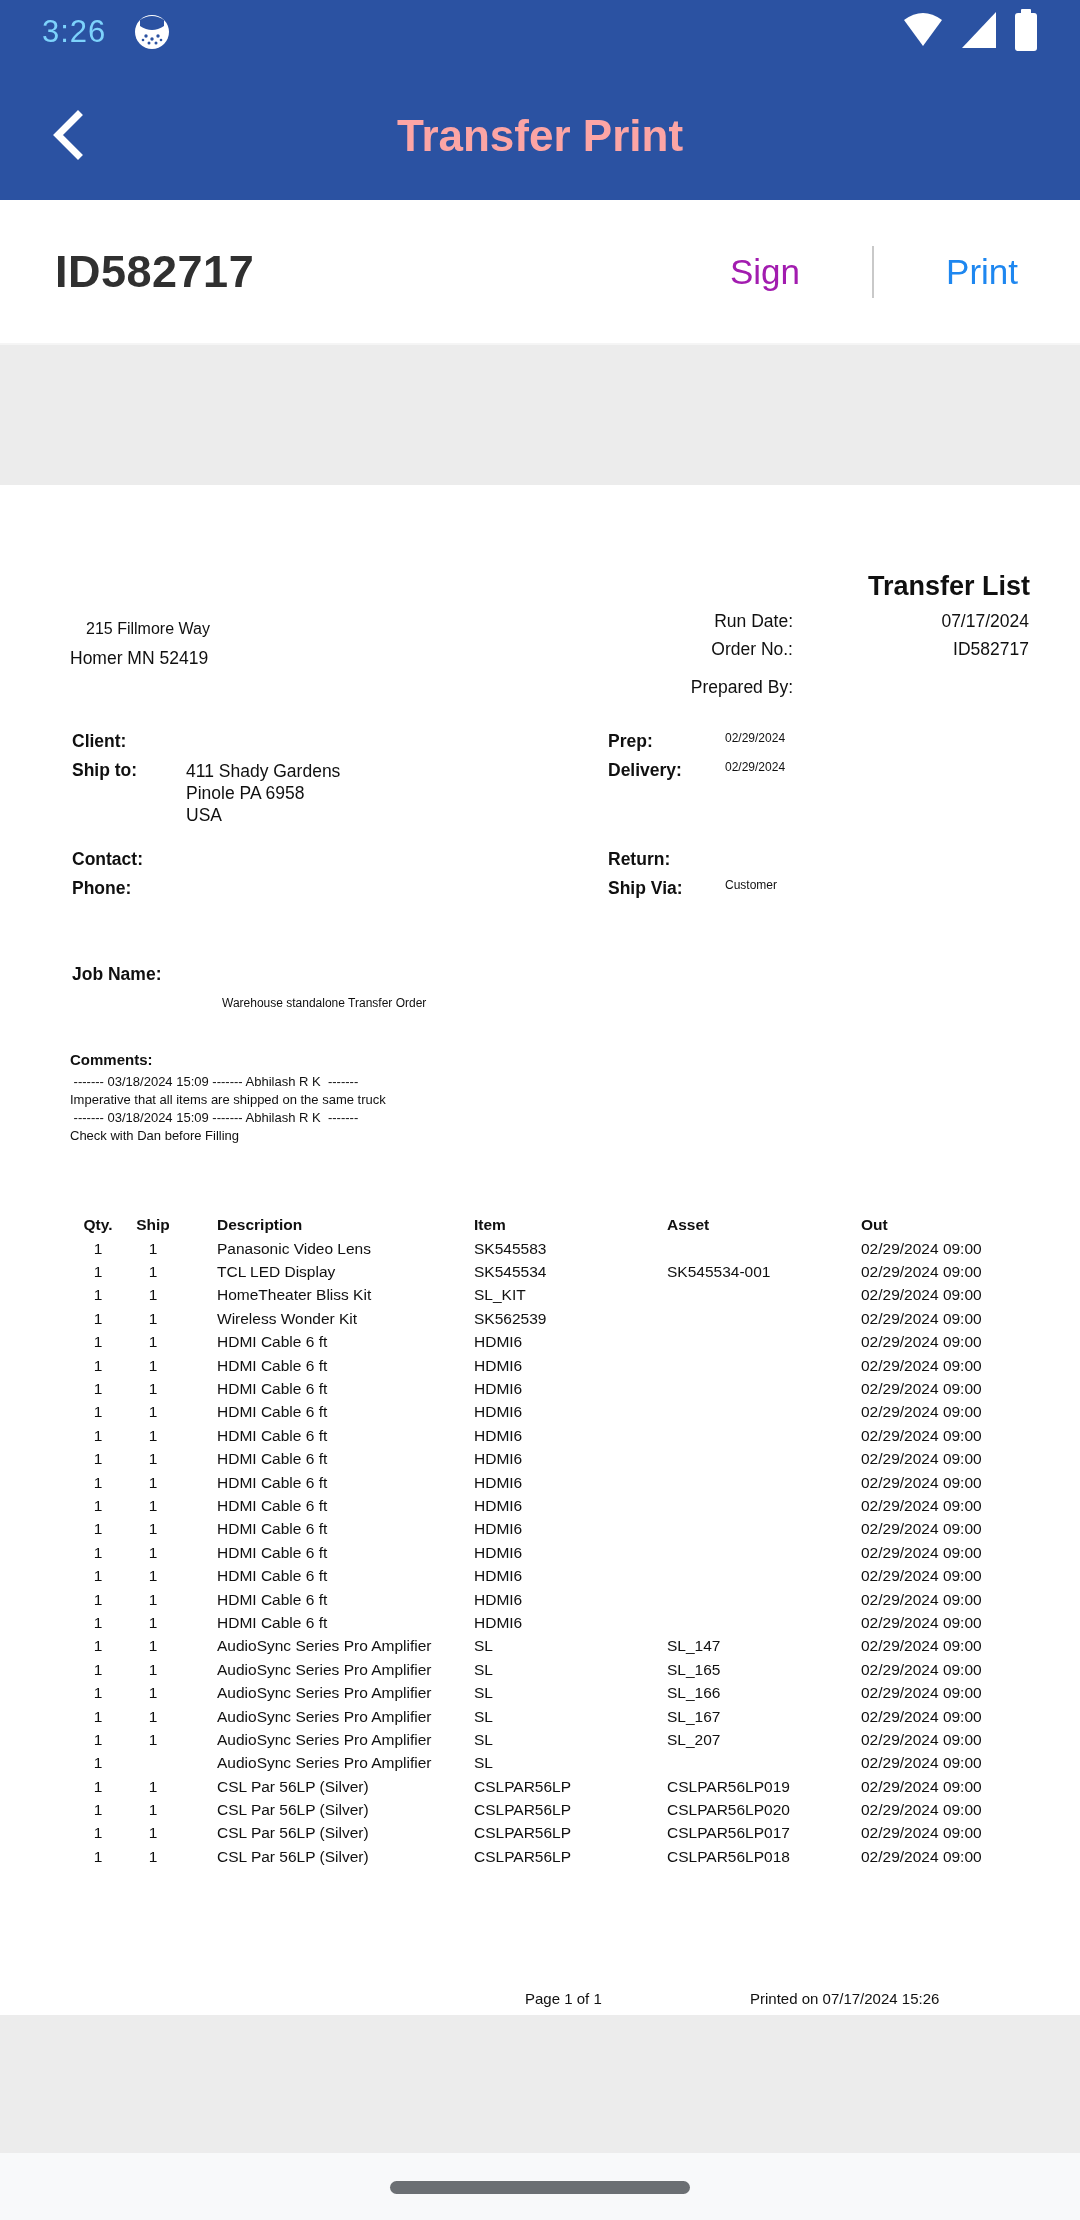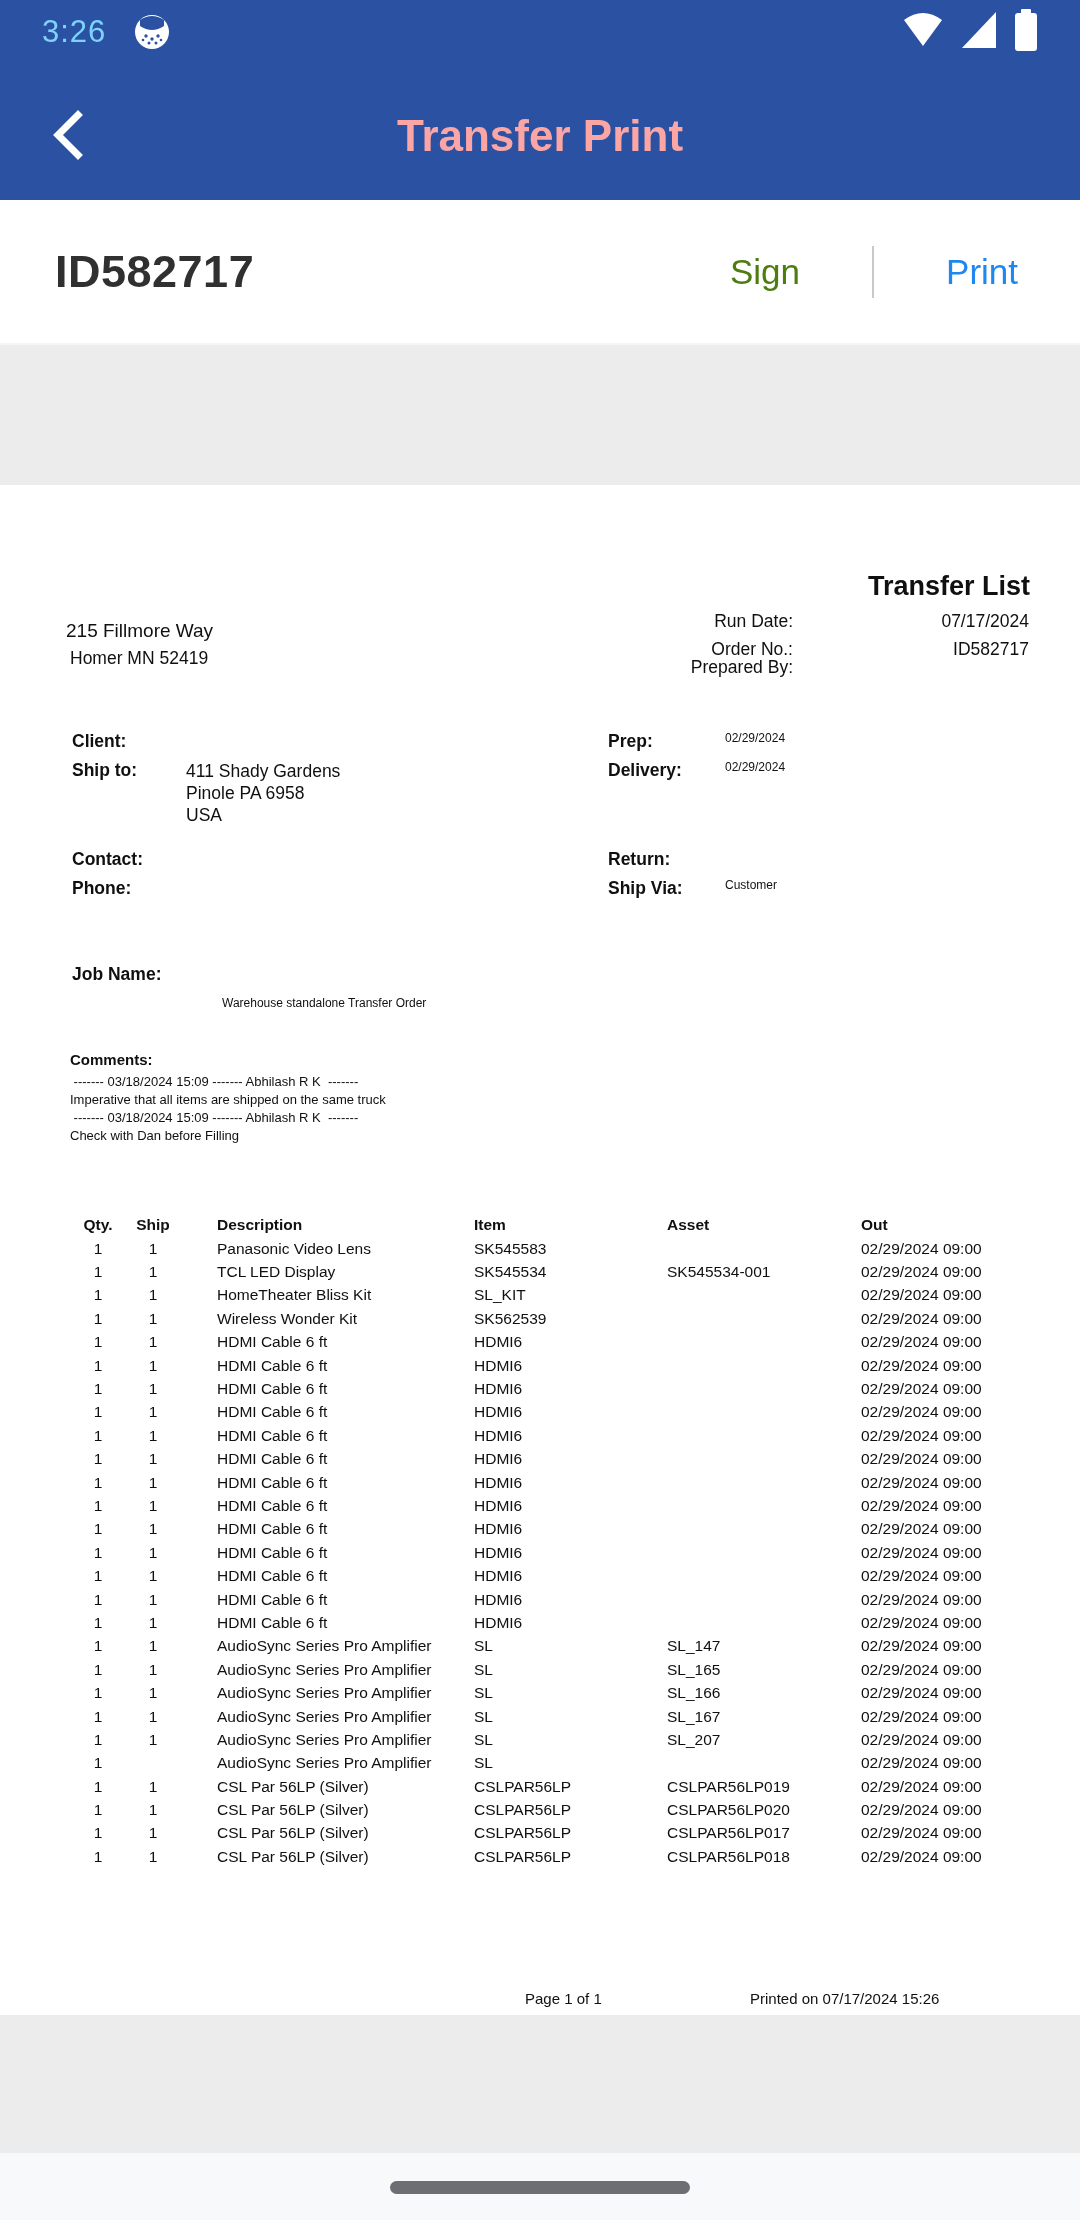--- a/index.html
+++ b/index.html
@@ -14,34 +14,34 @@
   .sb-time{color:#7dd3fc;font-size:31px;font-weight:400;letter-spacing:1px;}
   .sb-appicon{margin-left:28px;width:36px;height:36px;}
   .sb-right{margin-left:auto;display:flex;align-items:center;gap:16px;}
   .titlerow{position:absolute;top:96px;left:0;right:0;height:80px;display:flex;align-items:center;}
   .back-btn{position:absolute;left:46px;top:0;width:64px;height:80px;display:flex;align-items:center;justify-content:flex-start;cursor:pointer;background:none;border:none;padding:0;}
   .page-title{width:100%;text-align:center;color:#fca5a5;font-size:44px;font-weight:700;}
   
   .idbar{position:absolute;top:200px;left:0;width:1080px;height:143px;background:#fff;display:flex;align-items:center;box-sizing:border-box;padding:0 62px 0 55px;}
   .order-id{font-size:45px;font-weight:700;color:#303030;letter-spacing:.5px;}
   .idbar-actions{margin-left:auto;display:flex;align-items:center;}
-  .sign-btn{font-size:35px;color:#4d7c0f;background:none;border:none;padding:0;cursor:pointer;font-family:inherit;}
+  .sign-btn{font-size:35px;color:#a21caf;background:none;border:none;padding:0;cursor:pointer;font-family:inherit;}
   .act-divider{width:2px;height:52px;background:#C9C9C9;margin:0 72px;}
   .print-btn{font-size:35px;color:#1E87F0;background:none;border:none;padding:0;cursor:pointer;font-family:inherit;}
   
   .gutter-top{position:absolute;top:343px;left:0;width:1080px;height:142px;background:#ECECEC;border-top:2px solid #F5F5F5;}
   .gutter-bottom{position:absolute;top:2015px;left:0;width:1080px;height:138px;background:#ECECEC;}
   
   .pdf-page{position:absolute;top:485px;left:0;width:1080px;height:1530px;background:#fff;color:#101010;}
   .abs{position:absolute;}
   .doc-title{top:86px;right:50px;font-size:27px;font-weight:700;}
   .meta-row{height:26px;}
   .meta-label{position:absolute;right:287px;font-size:17.5px;white-space:nowrap;}
   .meta-value{position:absolute;right:51px;font-size:17.5px;white-space:nowrap;}
-  .addr1{top:135px;left:66px;font-size:19px;}
+  .addr1{top:135px;left:86px;font-size:16px;}
   .addr2{top:163px;left:70px;font-size:17.5px;}
   .lbl{font-weight:700;font-size:17.5px;white-space:nowrap;}
   .val{font-size:12px;white-space:nowrap;}
   .l-label{left:72px;}
   .l-value{left:186px;}
   .m-label{left:608px;}
   .m-value{left:725px;}
   .jn-value{left:222px;}
   .comments-label{top:566px;left:70px;font-size:15px;font-weight:700;}
   .comments{top:588px;left:70px;font-size:13px;line-height:18px;}
@@ -132,21 +132,21 @@
   <div class="abs doc-title">Transfer List</div>
 
   <div class="abs meta-row" style="top:126px;left:0;right:0;">
     <span class="meta-label">Run Date:</span>
     <span class="meta-value">07/17/2024</span>
   </div>
   <div class="abs meta-row" style="top:154px;left:0;right:0;">
     <span class="meta-label">Order No.:</span>
     <span class="meta-value">ID582717</span>
   </div>
-  <div class="abs meta-row" style="top:172px;left:0;right:0;">
+  <div class="abs meta-row" style="top:192px;left:0;right:0;">
     <span class="meta-label">Prepared By:</span>
     <span class="meta-value"></span>
   </div>
 
   <div class="abs addr1">215 Fillmore Way</div>
   <div class="abs addr2">Homer MN 52419</div>
 
   <span class="abs lbl l-label" style="top:246px;">Client:</span>
   <span class="abs val l-value" style="top:246px;"></span>
   <span class="abs lbl m-label" style="top:246px;">Prep:</span>

